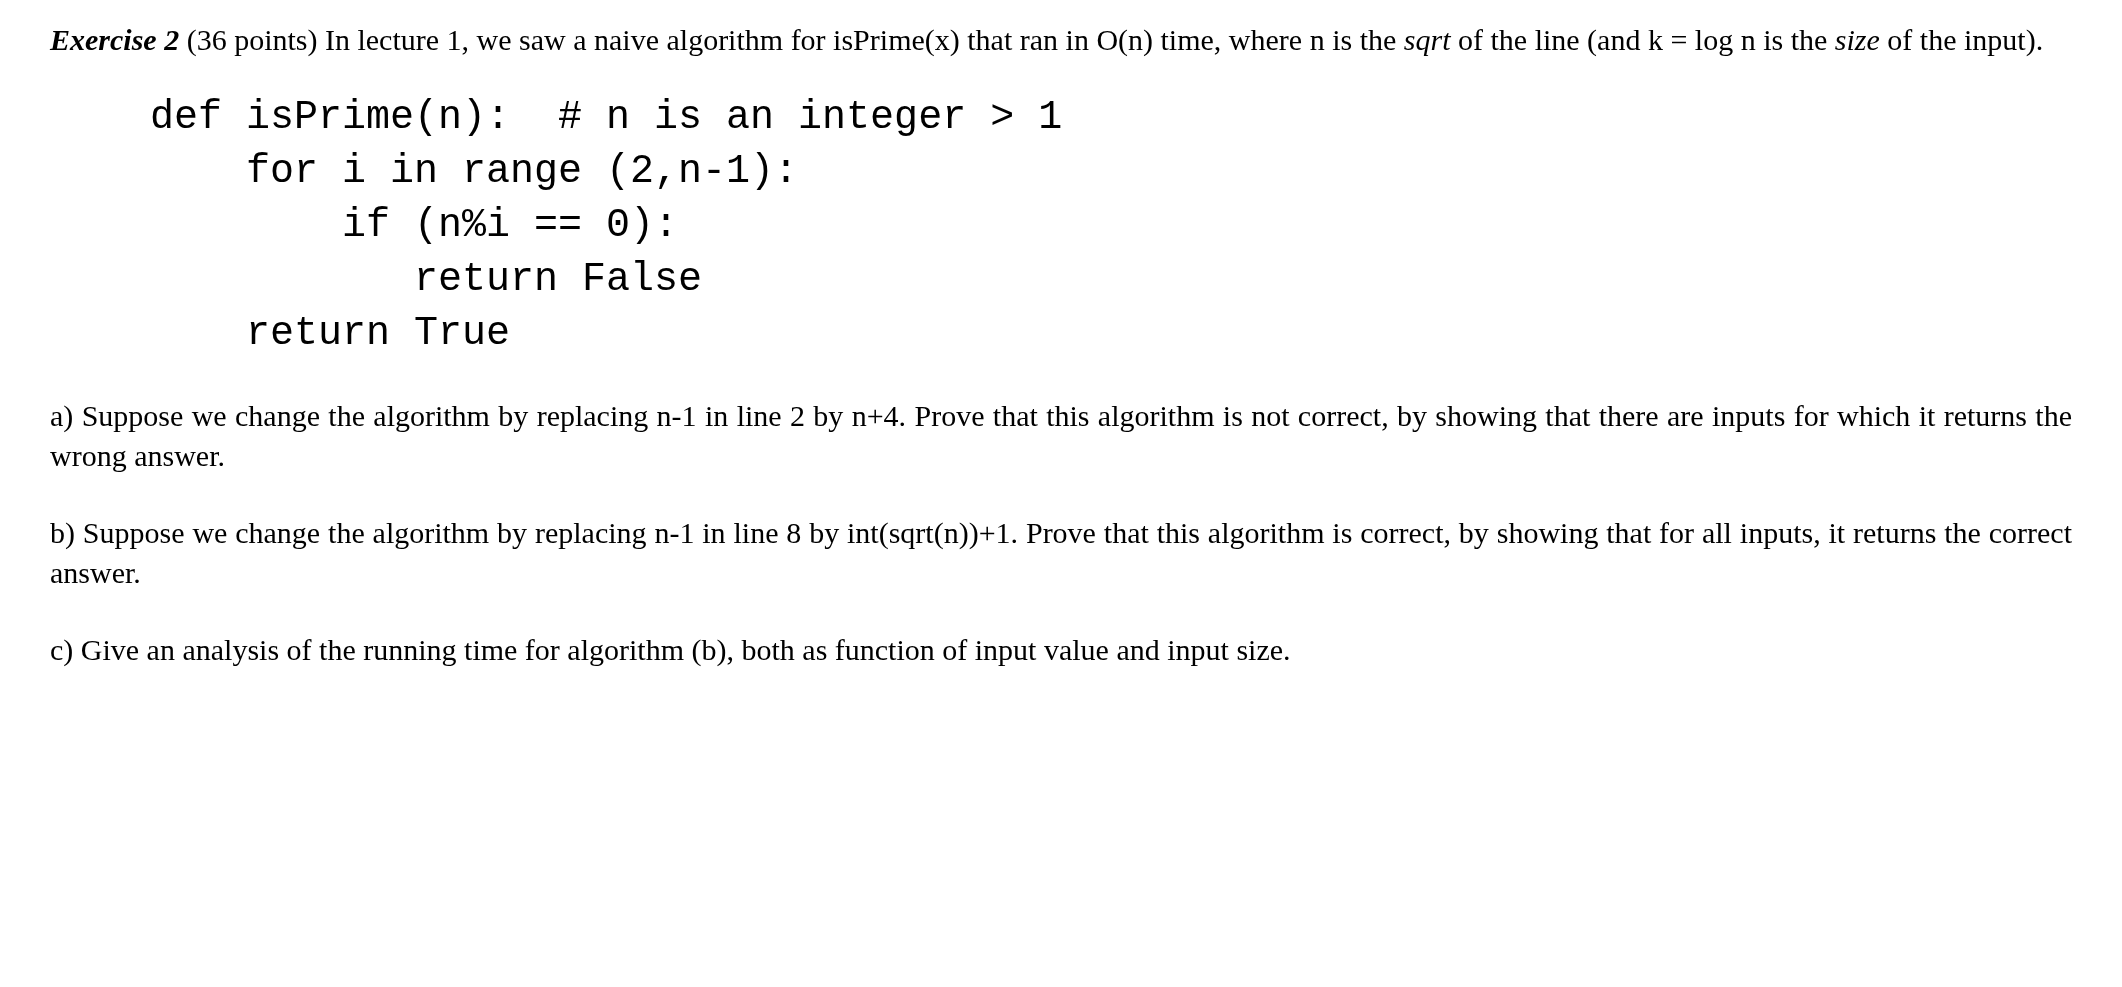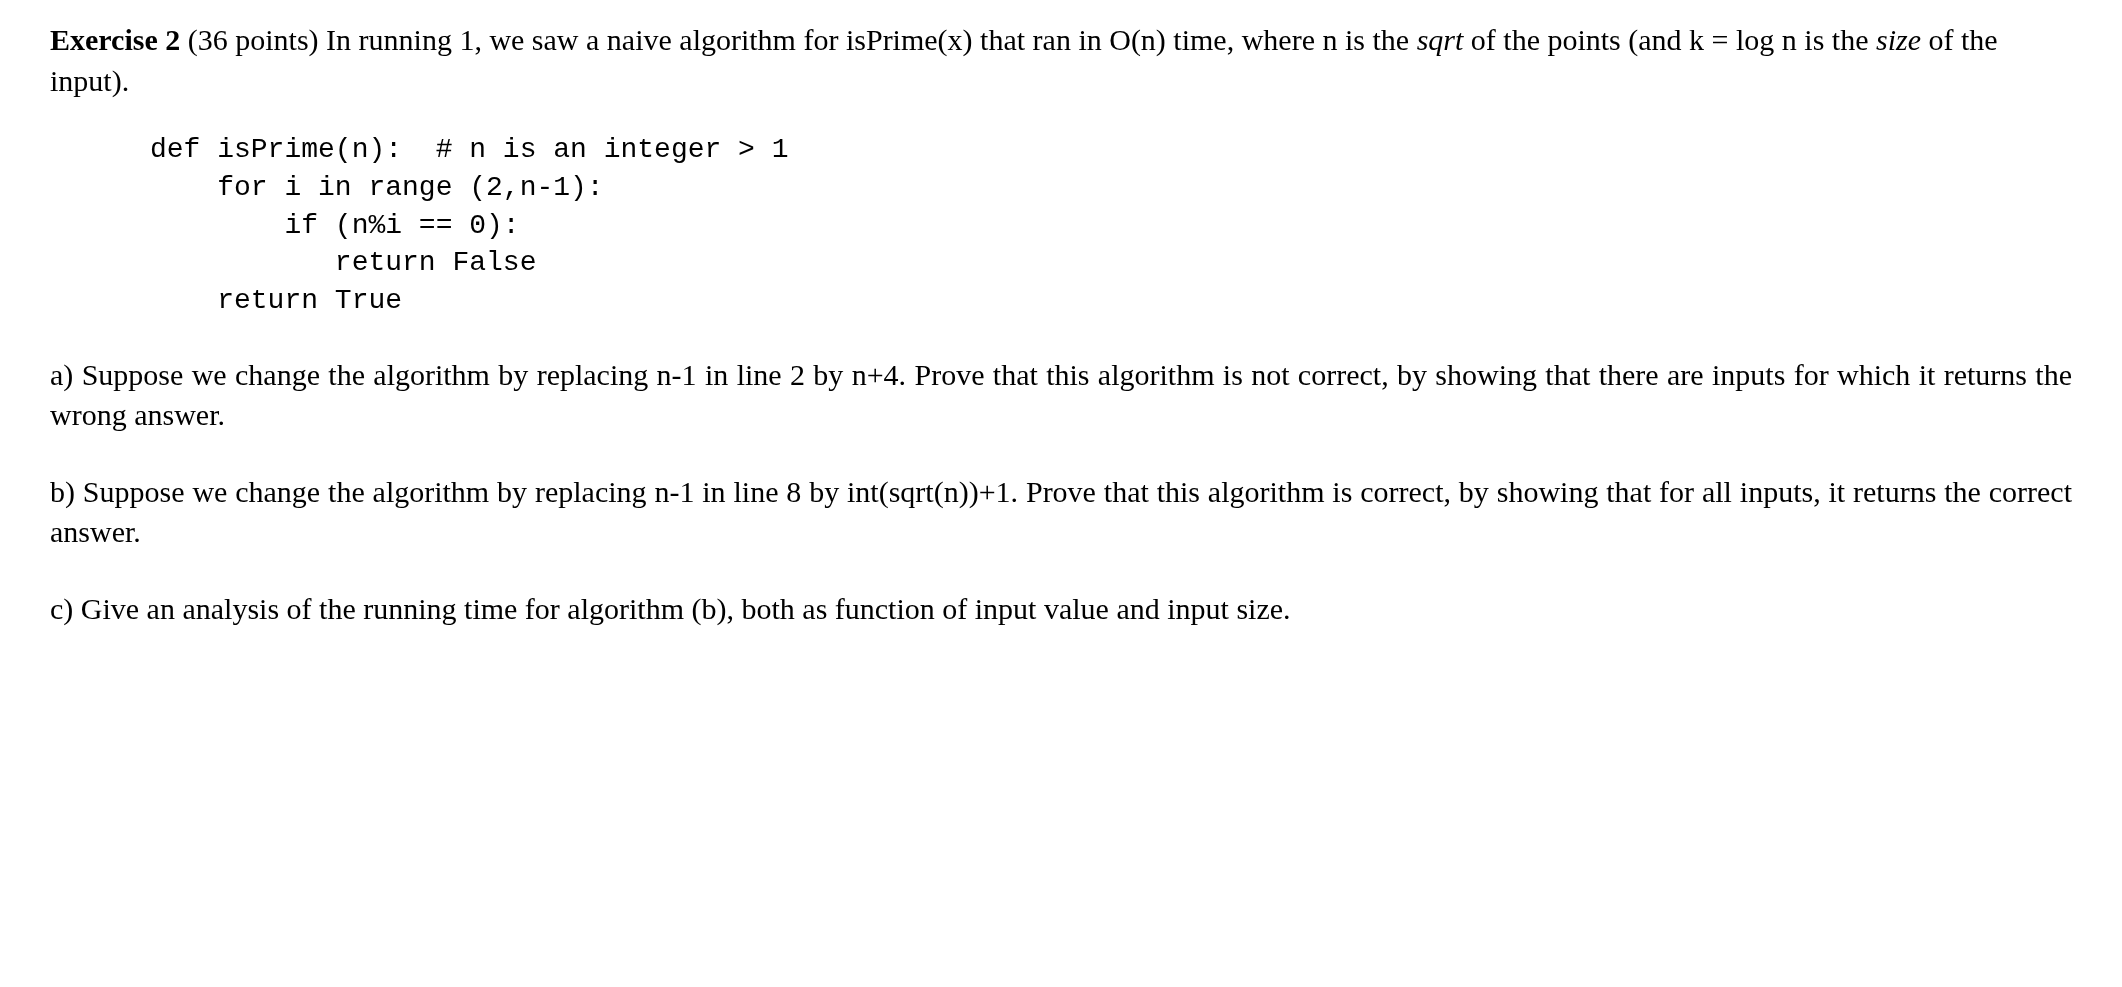--- a/index.html
+++ b/index.html
@@ -14,45 +14,46 @@
       color: #000000;
       padding: 20px 50px;
       width: 2122px;
       line-height: 1.35;
     }
     .intro {
       margin-bottom: 30px;
     }
     .bold {
       font-weight: bold;
+      font-style: italic;
     }
     .italic {
       font-style: italic;
     }
     .code-block {
       font-family: "Courier New", Courier, monospace;
       white-space: pre;
-      font-size: 28px;
+      font-size: 40px;
       margin-left: 100px;
       margin-bottom: 35px;
       line-height: 1.35;
     }
     .paragraph {
       margin-bottom: 36px;
       text-align: justify;
     }
     .paragraph:last-child {
       margin-bottom: 12px;
     }
   </style>
 </head>
 <body>
 
 <div class="intro">
-  <span class="bold">Exercise 2</span><span> (36 points) </span><span>In running 1, we saw a naive algorithm for isPrime(x) that ran in O(n) time, where n is the </span><span class="italic">sqrt</span><span> of the points (and k = log n is the </span><span class="italic">size</span><span> of the input).</span>
+  <span class="bold">Exercise 2</span><span> (36 points) </span><span>In lecture 1, we saw a naive algorithm for isPrime(x) that ran in O(n) time, where n is the </span><span class="italic">sqrt</span><span> of the line (and k = log n is the </span><span class="italic">size</span><span> of the input).</span>
 </div>
 
 <div class="code-block"><span>def isPrime(n):  # n is an integer &gt; 1</span>
 <span>    for i in range (2,n-1):</span>
 <span>        if (n%i == 0):</span>
 <span>           return False</span>
 <span>    return True</span></div>
 
 <div class="paragraph">a) Suppose we change the algorithm by replacing n-1 in line 2 by n+4.  Prove that this algorithm is not correct, by showing that there are inputs for which it returns the wrong answer.</div>
 

